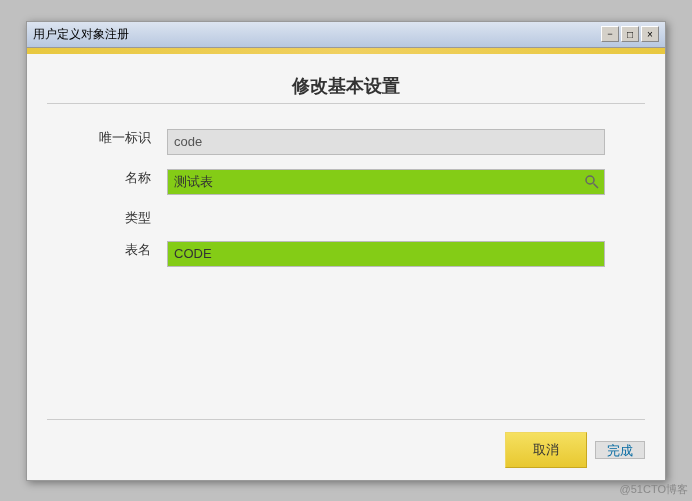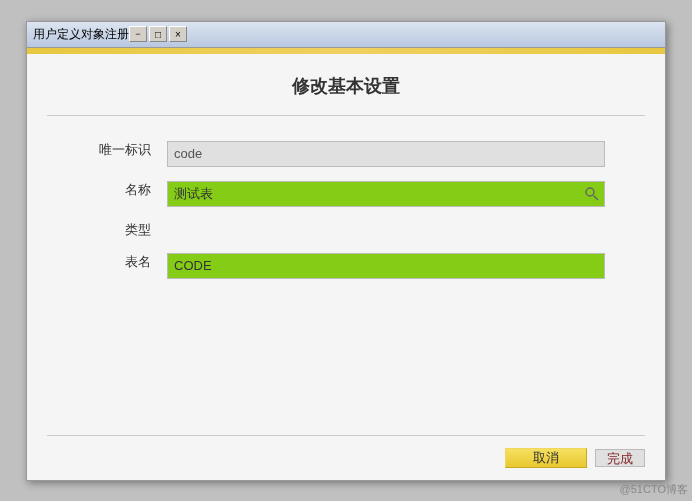--- a/index.html
+++ b/index.html
@@ -27,20 +27,21 @@
       box-shadow: 2px 2px 8px rgba(0,0,0,0.4);
       display: flex;
       flex-direction: column;
     }
 
     .title-bar {
       background: linear-gradient(to bottom, #dce4f0, #b8c8e0);
       height: 26px;
       display: flex;
       align-items: center;
+      justify-content: space-between;
       padding: 0 6px;
       border-bottom: 1px solid #999;
       flex-shrink: 0;
     }
 
     .title-bar-text {
       font-size: 12px;
       color: #000;
       font-weight: normal;
     }
@@ -73,21 +74,21 @@
       overflow: hidden;
     }
 
     .top-yellow-bar {
       height: 6px;
       background: linear-gradient(to right, #e8c840, #f0d060, #e8c840);
       flex-shrink: 0;
     }
 
     .page-title-area {
-      padding: 20px 0 17px 0;
+      padding: 20px 0 5px 0;
       text-align: center;
       flex-shrink: 0;
     }
 
     .page-title {
       font-size: 18px;
       font-weight: bold;
       color: #333;
     }
 
@@ -163,21 +164,21 @@
     .footer-area {
       padding: 12px 20px;
       display: flex;
       align-items: center;
       justify-content: flex-end;
       gap: 8px;
       flex-shrink: 0;
     }
 
     .footer-btn {
-      height: 20px;
+      height: 36px;
       min-width: 70px;
       padding: 0 27px;
       background: linear-gradient(to bottom, #f5e060, #e8c830);
       border: 1px solid #c8a820;
       border-top-color: #f0d860;
       border-left-color: #f0d860;
       font-size: 13px;
       font-family: "Microsoft YaHei", Arial, sans-serif;
       color: #333;
       cursor: pointer;
@@ -189,21 +190,21 @@
     }
 
     .footer-btn-complete {
       height: 18px;
       min-width: 50px;
       padding: 0 10px;
       background: #e0e0e0;
       border: 1px solid #bbb;
       font-size: 13px;
       font-family: "Microsoft YaHei", Arial, sans-serif;
-      color: #7f1d1d;
+      color: #0369a1;
       cursor: default;
     }
 
     .watermark {
       position: fixed;
       bottom: 4px;
       right: 4px;
       font-size: 11px;
       color: #888;
     }

